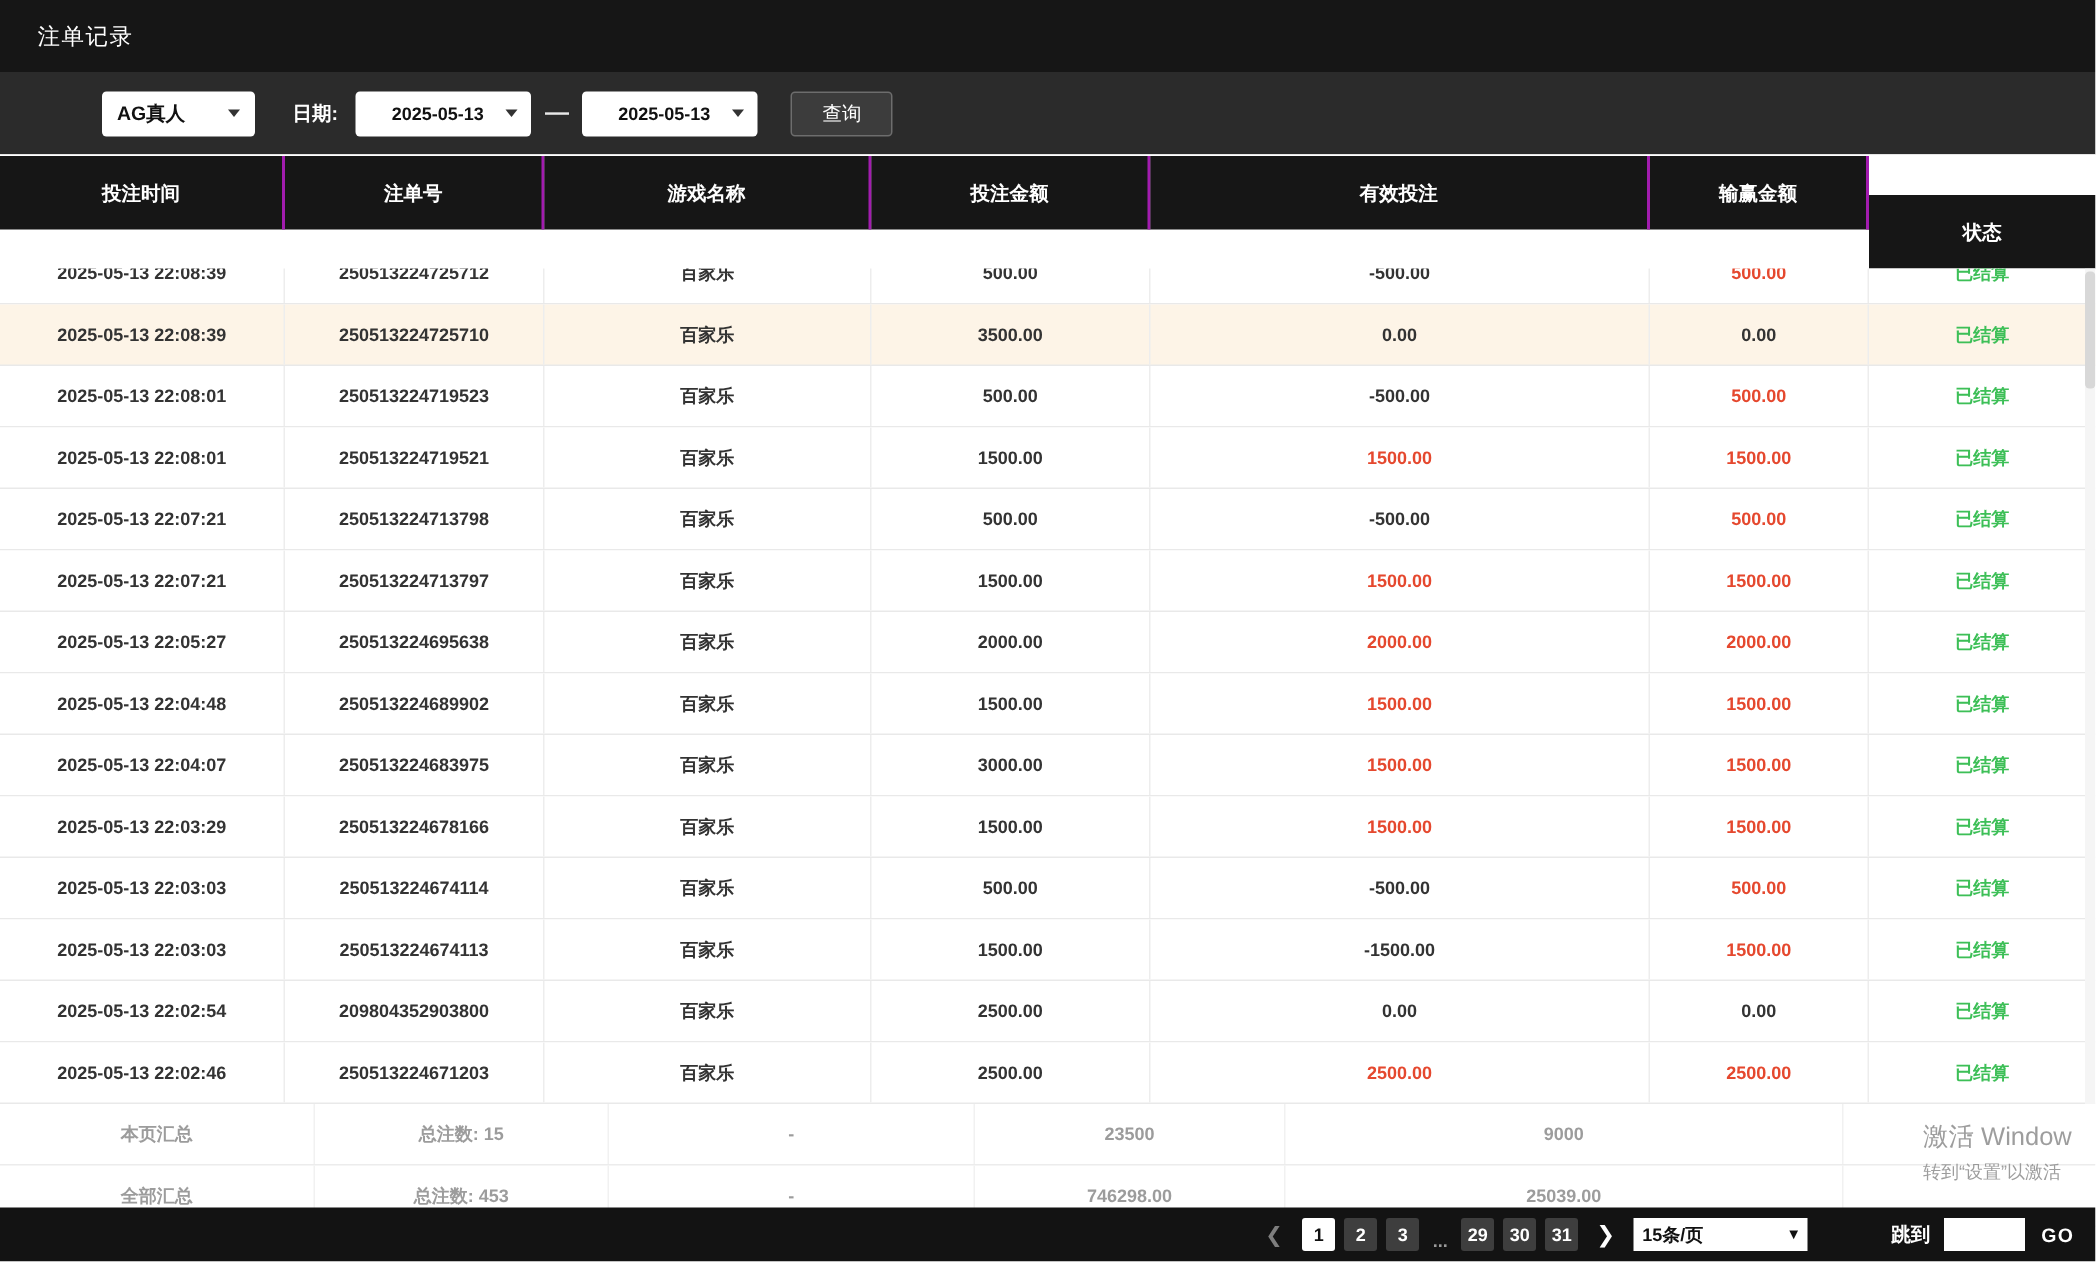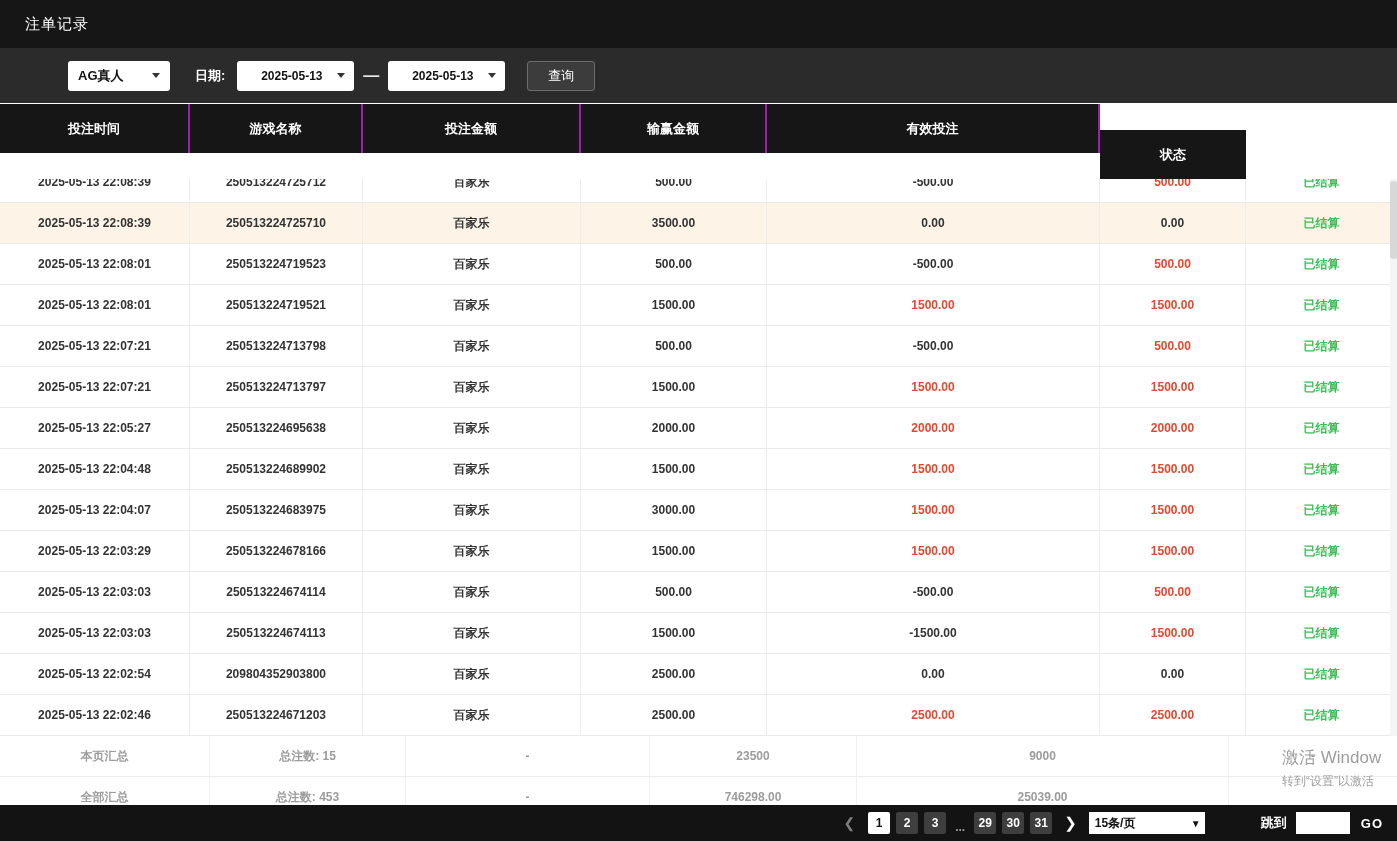--- a/index.html
+++ b/index.html
@@ -90,24 +90,25 @@
     <span class="dash">—</span>
     <div class="date-input">
       <span class="date-text">2025-05-13</span>
       <span class="caret"></span>
     </div>
     <button class="query-btn">查询</button>
   </div>
 
   <div class="table-head">
     <div class="th">投注时间</div>
+    <div class="th">注单号</div>
     <div class="th">游戏名称</div>
     <div class="th">投注金额</div>
+    <div class="th">有效投注</div>
     <div class="th">输赢金额</div>
-    <div class="th">有效投注</div>
     <div class="th">状态</div>
   </div>
 
   <div class="table-body">
     <div class="trow">
         <div class="c">2025-05-13 22:08:39</div>
         <div class="c">250513224725712</div>
         <div class="c">百家乐</div>
         <div class="c">500.00</div>
         <div class="c">-500.00</div>

